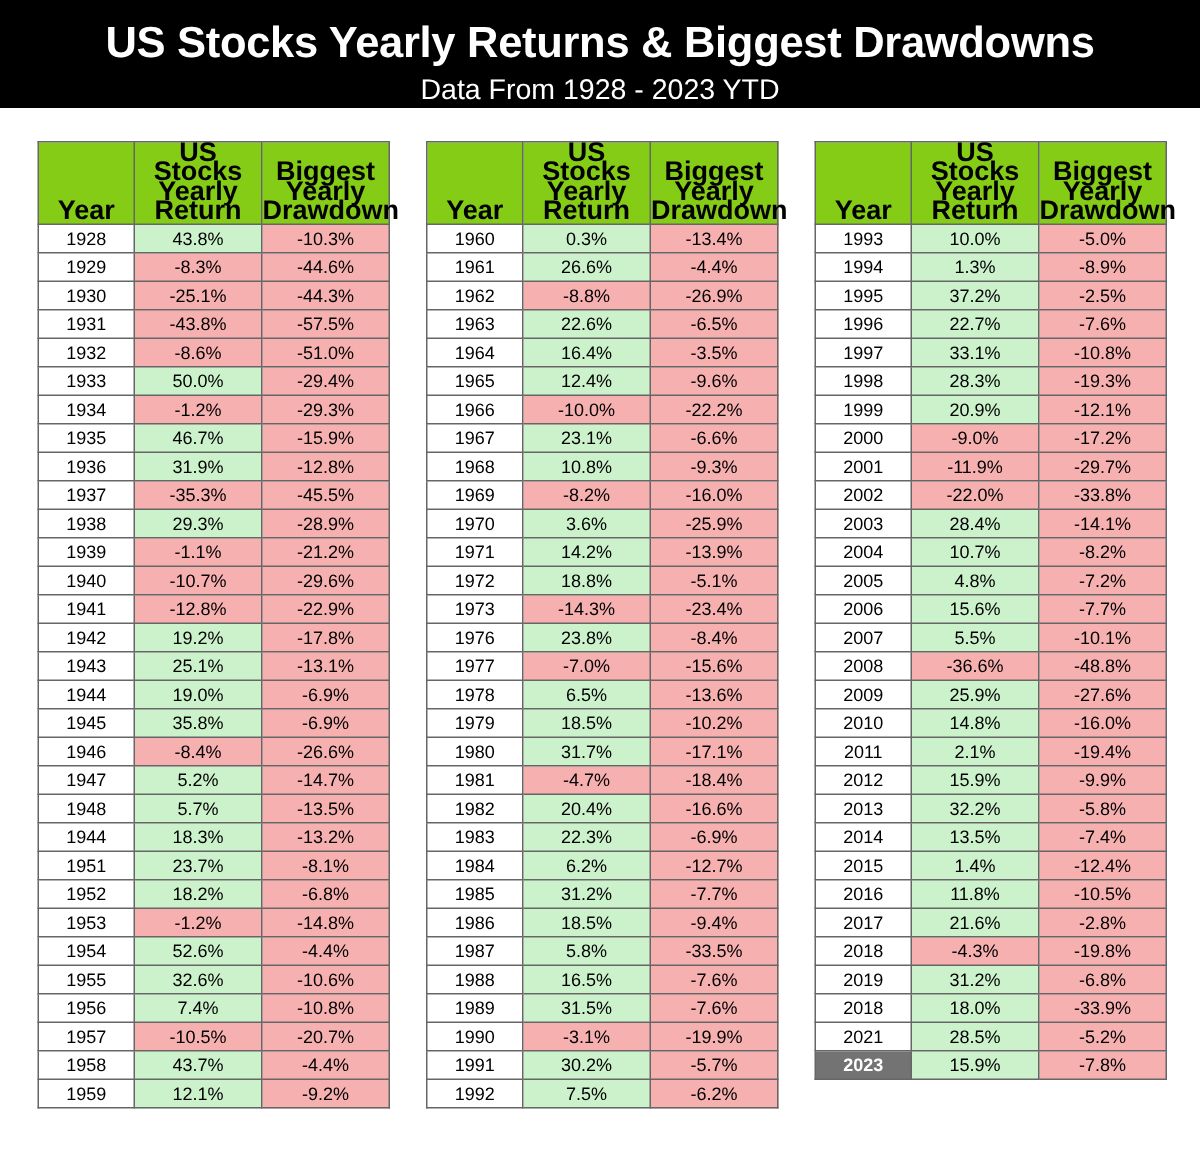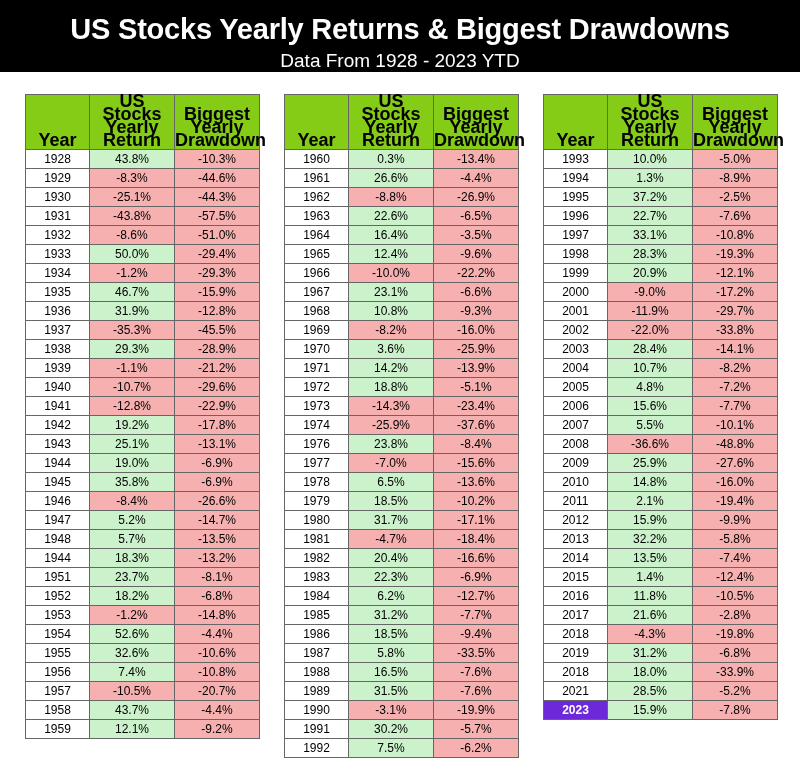--- a/index.html
+++ b/index.html
@@ -76,21 +76,21 @@
     background: #84cc16;
   }
   th.col-year, td.col-year   { width: 63px; }
   th.col-ret,  td.col-ret    { width: 84px; }
   th.col-dd,   td.col-dd     { width: 84px; }
 
   td.pos { background: #ccf2cc; }
   td.neg { background: #f7b0b0; }
 
   tr.highlight td.col-year {
-    background: #6d28d9;
+    background: #737373;
     color: #ffffff;
     font-weight: bold;
   }
 </style>
 </head>
 <body>
 
 <div class="banner">
   <div class="banner-title">US Stocks Yearly Returns &amp; Biggest Drawdowns</div>
   <div class="banner-subtitle">Data From 1928 - 2023 YTD</div>
@@ -356,25 +356,20 @@
             <td class="col-year">1972</td>
             <td class="col-ret pos">18.8%</td>
             <td class="col-dd neg">-5.1%</td>
           </tr>
           <tr>
             <td class="col-year">1973</td>
             <td class="col-ret neg">-14.3%</td>
             <td class="col-dd neg">-23.4%</td>
           </tr>
           <tr>
-            <td class="col-year">1974</td>
-            <td class="col-ret neg">-25.9%</td>
-            <td class="col-dd neg">-37.6%</td>
-          </tr>
-          <tr>
             <td class="col-year">1976</td>
             <td class="col-ret pos">23.8%</td>
             <td class="col-dd neg">-8.4%</td>
           </tr>
           <tr>
             <td class="col-year">1977</td>
             <td class="col-ret neg">-7.0%</td>
             <td class="col-dd neg">-15.6%</td>
           </tr>
           <tr>

